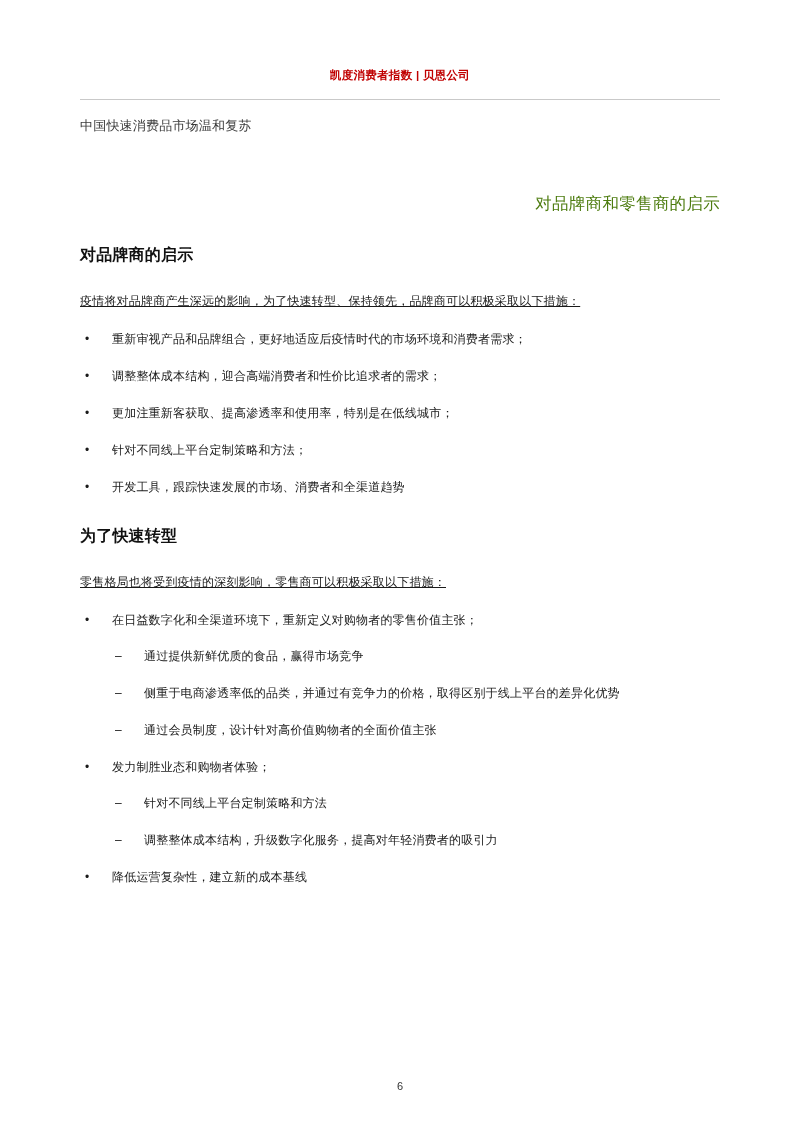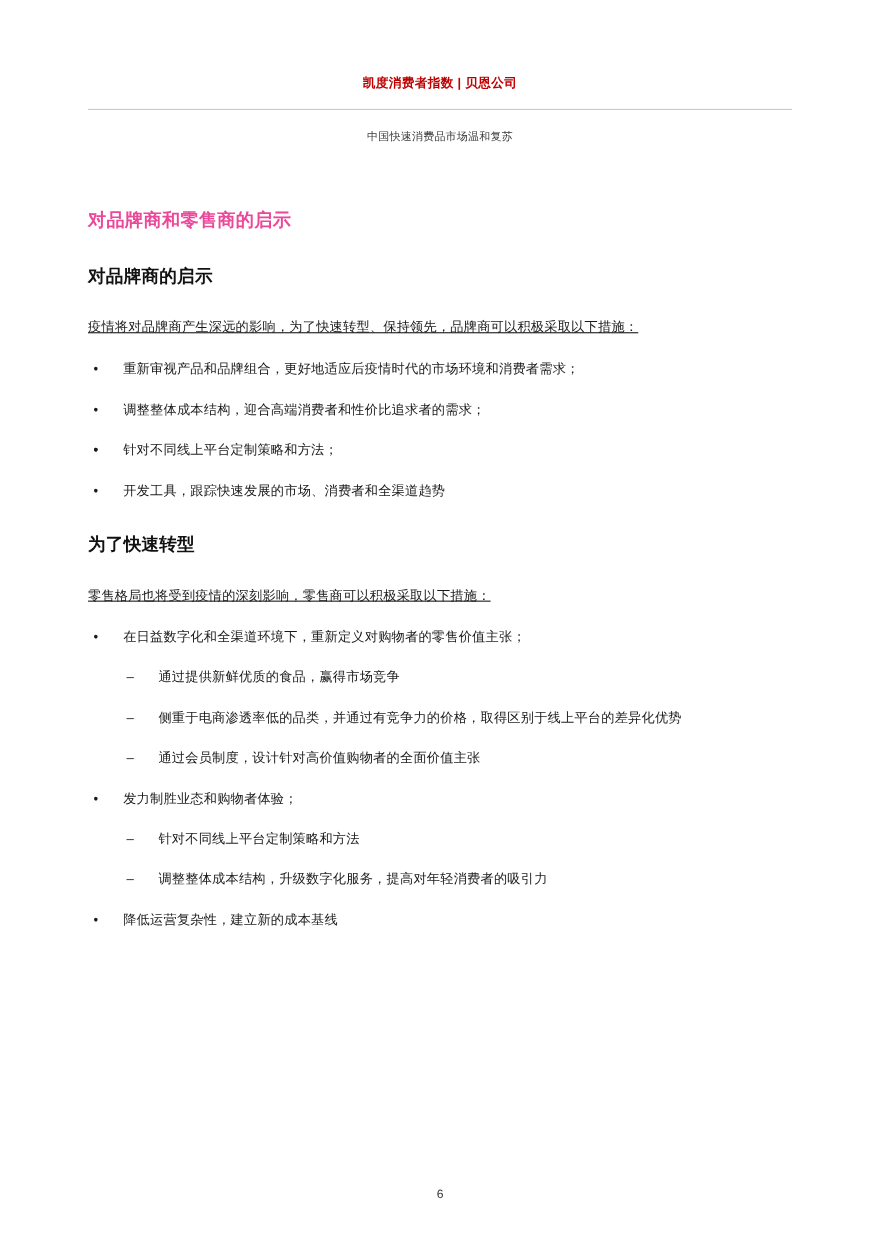--- a/index.html
+++ b/index.html
@@ -35,32 +35,33 @@
     font-weight: bold;
     letter-spacing: 0.3px;
     margin-top: 8px;
   }
   .rule {
     border-top: 1px solid #c9c9c9;
     margin: 16px 0 0 0;
     height: 0;
   }
   .doc-subtitle {
-    text-align: center;
+    text-align: left;
     color: #3a3a3a;
-    font-size: 10px;
+    font-size: 13px;
     margin-top: 17px;
     letter-spacing: 0.2px;
   }
   h1.section-title {
     font-size: 16.5px;
-    font-weight: bold;
-    color: #ec4899;
+    font-weight: normal;
+    color: #4d7c0f;
     margin: 58px 0 0 0;
     letter-spacing: 0.3px;
+    text-align: right;
   }
   h2.sub-title {
     font-size: 16px;
     font-weight: bold;
     color: #111111;
     margin: 30px 0 0 0;
     letter-spacing: 0.2px;
   }
   p.para {
     font-size: 12px;
@@ -147,20 +148,21 @@
       <li>
         <span class="marker">•</span>
         <span>重新审视产品和品牌组合，更好地适应后疫情时代的市场环境和消费者需求；</span>
       </li>
       <li>
         <span class="marker">•</span>
         <span>调整整体成本结构，迎合高端消费者和性价比追求者的需求；</span>
       </li>
       <li>
         <span class="marker">•</span>
+        <span>更加注重新客获取、提高渗透率和使用率，特别是在低线城市；</span>
       </li>
       <li>
         <span class="marker">•</span>
         <span>针对不同线上平台定制策略和方法；</span>
       </li>
       <li>
         <span class="marker">•</span>
         <span>开发工具，跟踪快速发展的市场、消费者和全渠道趋势</span>
       </li>
     </ul>

